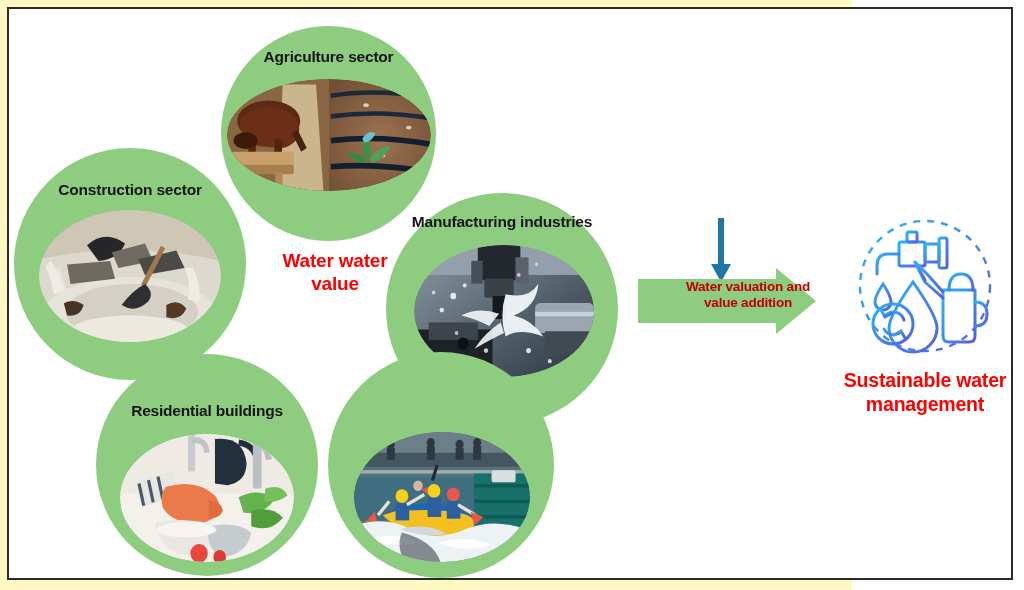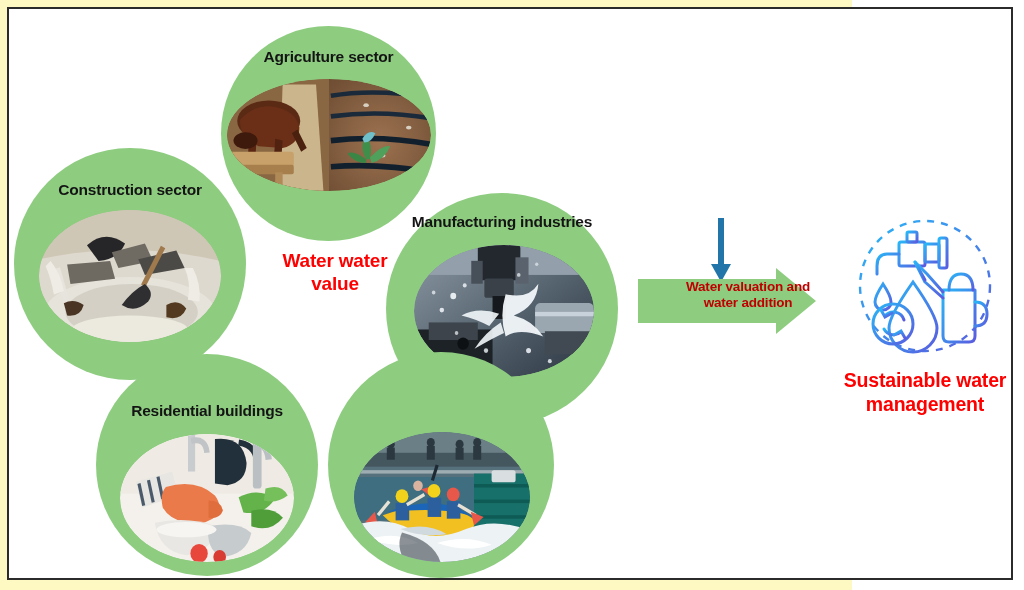--- a/index.html
+++ b/index.html
@@ -306,21 +306,21 @@
   <svg class="vert-arrow" style="left:709px;top:218px;width:24px;height:66px;" viewBox="0 0 24 66">
     <rect x="9" y="0" width="6" height="48" fill="#2275a8"></rect>
     <path d="M2 46 L22 46 L12 64 Z" fill="#2275a8"></path>
   </svg>
 
   <svg class="big-arrow" style="left:638px;top:268px;width:178px;height:66px;" viewBox="0 0 178 66">
     <path d="M0 11 L138 11 L138 0 L178 33 L138 66 L138 55 L0 55 Z" fill="#8ecd80"></path>
   </svg>
   <div class="arrow-text" style="left:636px;top:279px;width:140px;margin-left:42px;">
     <div>Water valuation and</div>
-    <div>water addition</div>
+    <div>value addition</div>
   </div>
 
   <div class="icon-wrap" style="left:851px;top:212px;width:148px;height:148px;">
     <svg viewBox="0 0 148 148" style="width:148px;height:148px;">
       <defs>
         <linearGradient id="iconGrad" x1="0" y1="0" x2="1" y2="1">
           <stop offset="0%" stop-color="#29b6f6"></stop>
           <stop offset="100%" stop-color="#5a5ce0"></stop>
         </linearGradient>
       </defs>

